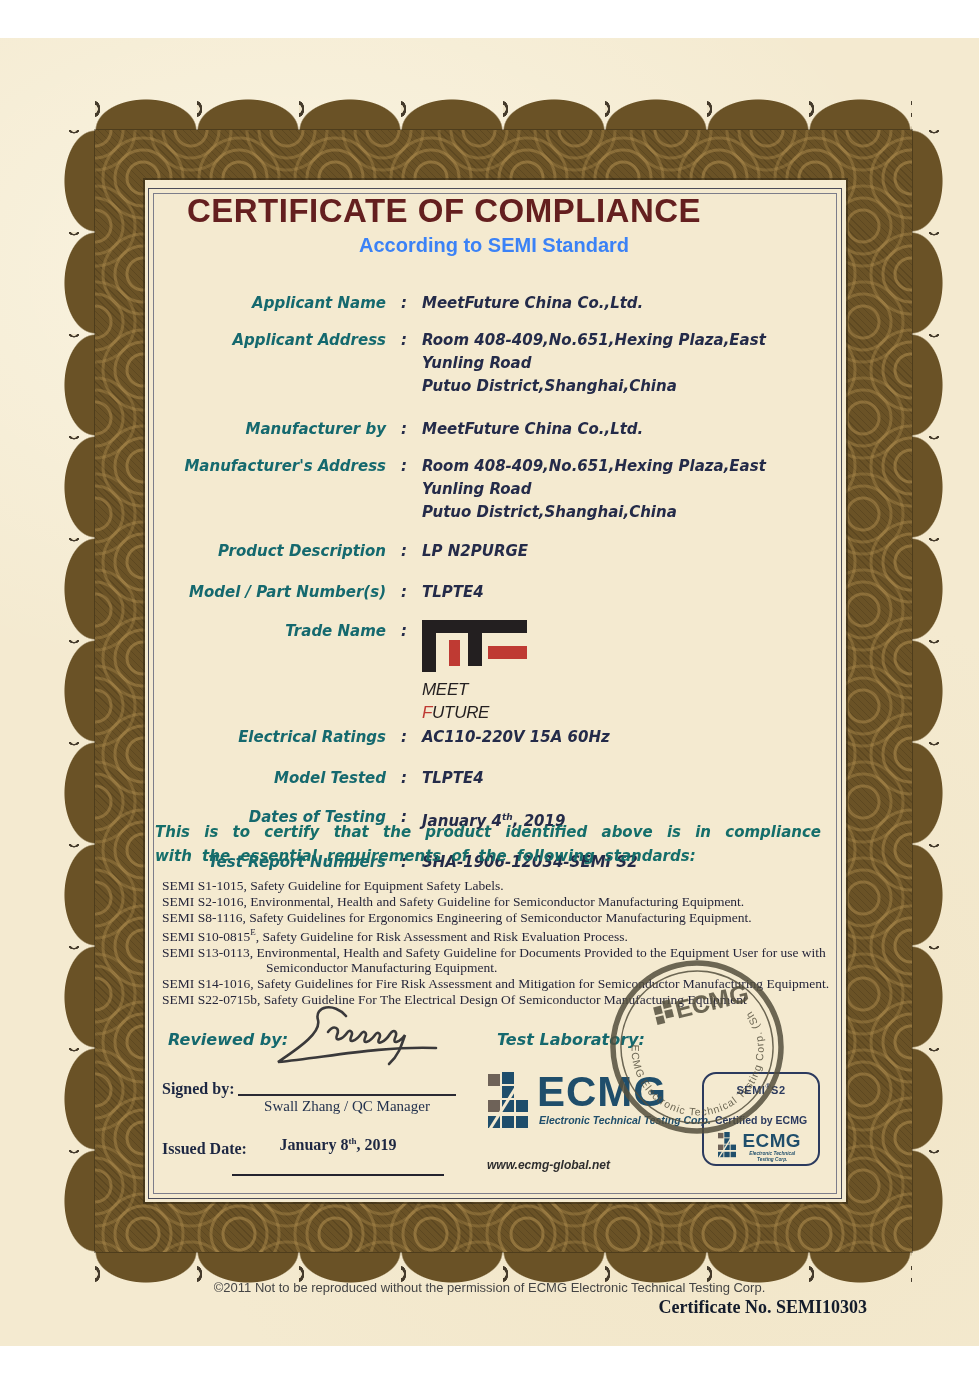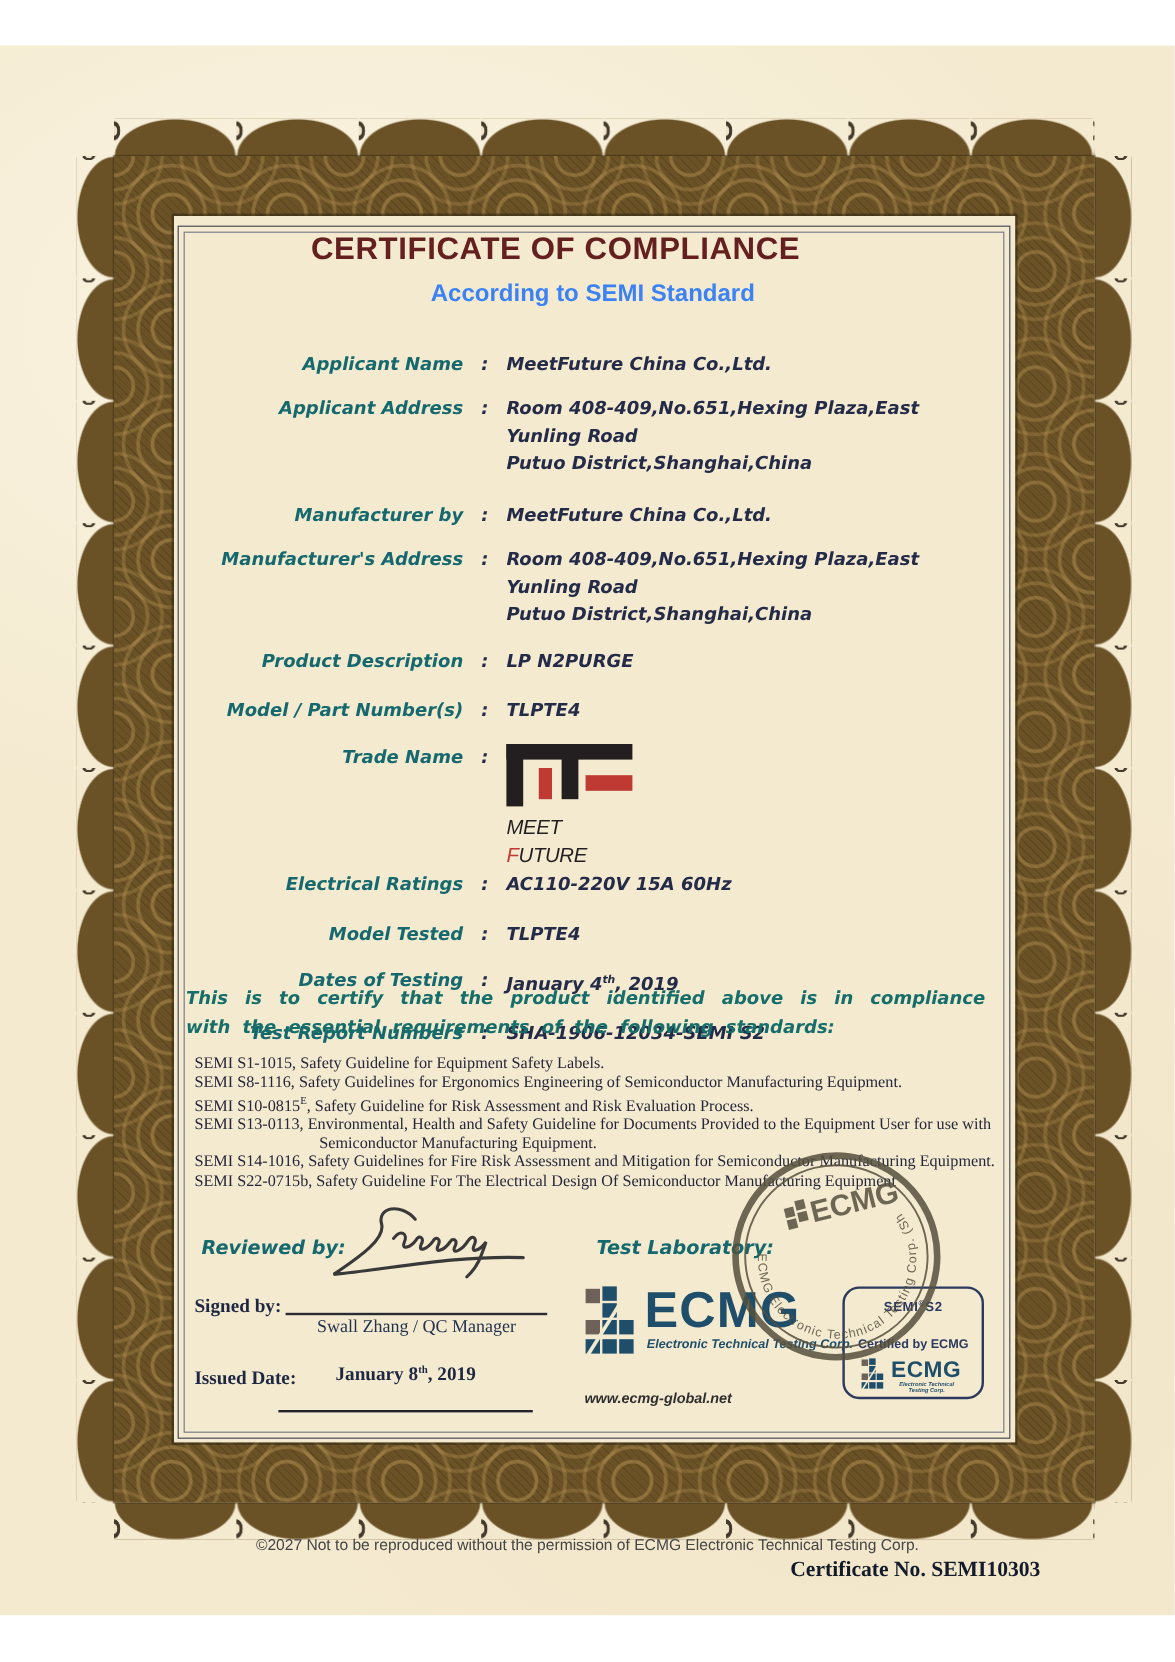--- a/index.html
+++ b/index.html
@@ -40,21 +40,21 @@
         background-size:31px 102px;background-repeat:repeat-y;}
   .scallop.right{left:912px;top:130px;width:31px;height:1122px;
         background-image:
           radial-gradient(9px 6px at 22px 0px, #efe4c8 0 2.5px, #443a2b 3px 5px, rgba(0,0,0,0) 5.5px),
           radial-gradient(31px 51px at 0% 50%, #6a5226 97%, rgba(0,0,0,0) 100%);
         background-size:31px 102px;background-repeat:repeat-y;}
   .inner-frame{position:absolute;left:148px;top:188px;width:692px;height:1009px;
         border:1.5px solid #4a4b58;outline:1px solid #7c7d8a;outline-offset:-6px;}
   
   .title{position:absolute;left:148px;top:192px;width:592px;text-align:center;
-        font-size:26px;font-weight:bold;color:#641f1f;letter-spacing:.5px;padding-left:19px;}
+        font-size:33px;font-weight:bold;color:#641f1f;letter-spacing:.5px;}
   .subtitle{position:absolute;left:148px;top:234px;width:692px;text-align:center;
         font-size:20px;font-weight:bold;color:#3b82f6;}
   .fields{position:absolute;left:158px;top:292px;width:670px;}
   .frow{display:flex;align-items:flex-start;}
   .frow .lbl{width:228px;text-align:right;color:#15696e;
         font:italic bold 15px/22px "DejaVu Sans",sans-serif;}
   .frow .colon{width:36px;text-align:center;color:#242b49;
         font:italic bold 15px/22px "DejaVu Sans",sans-serif;}
   .frow .val{flex:1;color:#242b49;font:italic bold 15px/23px "DejaVu Sans",sans-serif;}
   .mt14{margin-top:14px}.mt16{margin-top:16px}.mt18{margin-top:18px}.mt20{margin-top:20px}.mt2{margin-top:2px}
@@ -204,20 +204,21 @@
       <div class="lbl">Test Report Numbers</div>
       <div class="colon">:</div>
       <div class="val">SHA-1906-12034-SEMI S2</div>
     </div>
   </div>
 
   <div class="certify">This is to certify that the product identified above is in compliance with the essential requirements of the following standards:</div>
 
   <div class="standards">
     <div class="std-line">SEMI S1-1015, Safety Guideline for Equipment Safety Labels.</div>
+    <div class="std-line">SEMI S2-1016, Environmental, Health and Safety Guideline for Semiconductor Manufacturing Equipment.</div>
     <div class="std-line">SEMI S8-1116, Safety Guidelines for Ergonomics Engineering of Semiconductor Manufacturing Equipment.</div>
     <div class="std-line"><span>SEMI S10-0815</span><sup class="sm">E</sup><span>, Safety Guideline for Risk Assessment and Risk Evaluation Process.</span></div>
     <div class="std-line">SEMI S13-0113, Environmental, Health and Safety Guideline for Documents Provided to the Equipment User for use with</div>
     <div class="std-line indent">Semiconductor Manufacturing Equipment.</div>
     <div class="std-line">SEMI S14-1016, Safety Guidelines for Fire Risk Assessment and Mitigation for Semiconductor Manufacturing Equipment.</div>
     <div class="std-line">SEMI S22-0715b, Safety Guideline For The Electrical Design Of Semiconductor Manufacturing Equipment</div>
   </div>
 
   <div class="teal-label" style="left:168px;top:1030px;">Reviewed by:</div>
 
@@ -295,15 +296,15 @@
           <div class="slash"></div>
         </div>
         <div>
           <div class="ename">ECMG</div>
           <div class="etag">Electronic Technical Testing Corp.</div>
         </div>
       </div>
     </div>
   </div>
 
-  <div class="copyright">©2027 Not to be reproduced without the permission of ECMG Electronic Technical Testing Corp.</div>
+  <div class="copyright">©2011 Not to be reproduced without the permission of ECMG Electronic Technical Testing Corp.</div>
   <div class="certno">Certificate No. SEMI10303</div>
 </div>
 
 </body></html>

